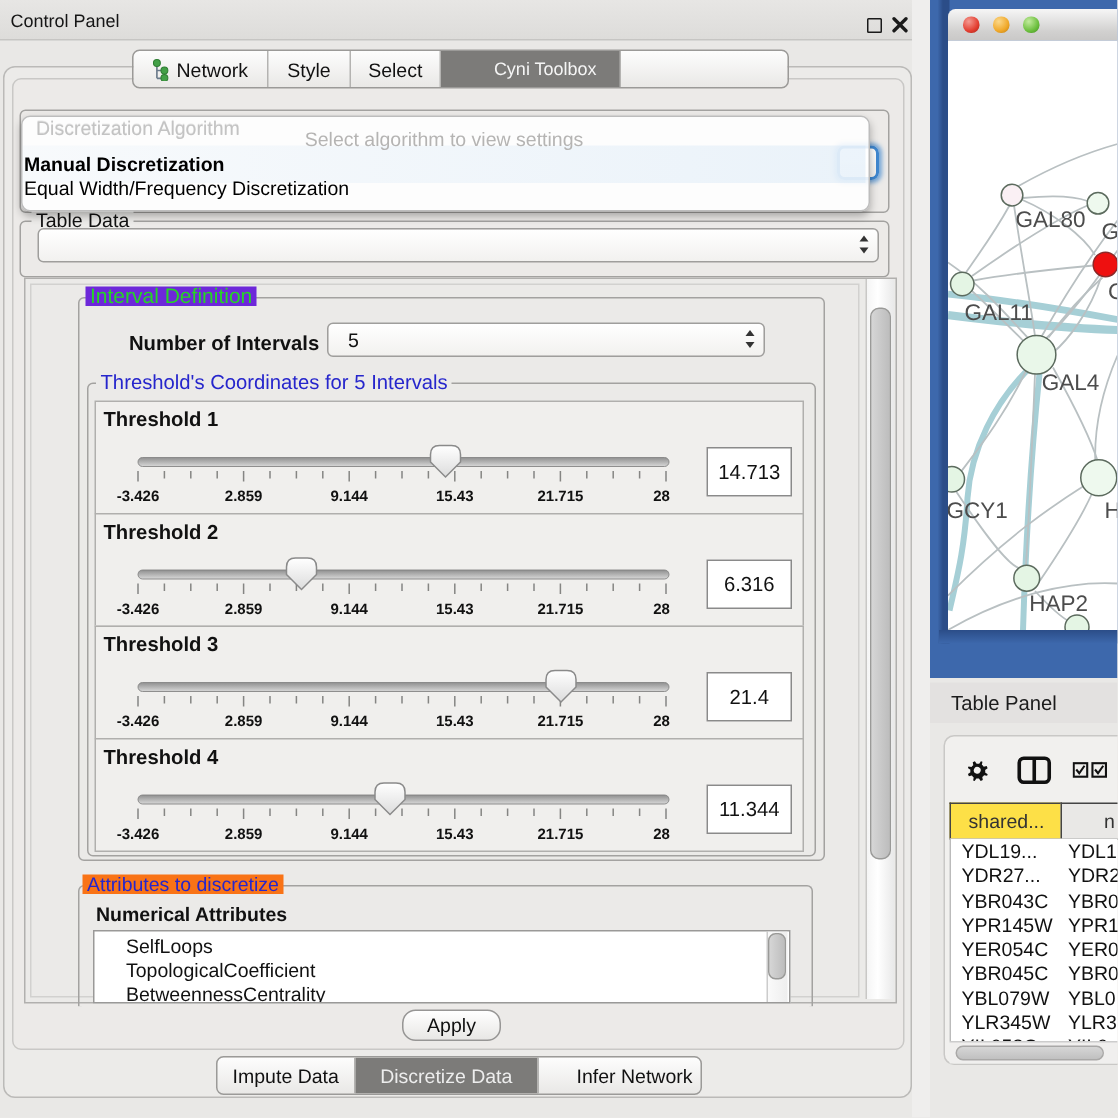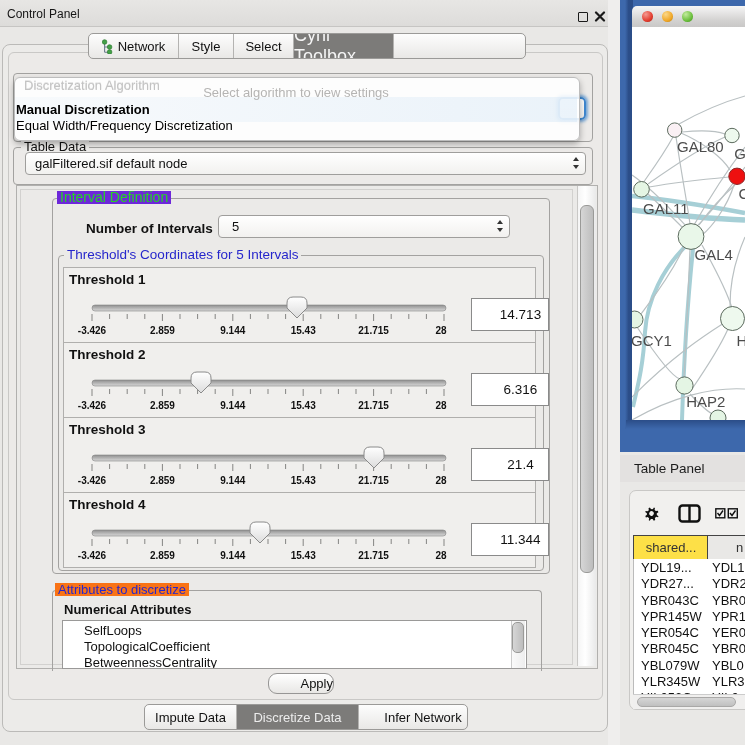--- a/index.html
+++ b/index.html
@@ -5,21 +5,21 @@
 html,body{margin:0;padding:0;}
 body{width:745px;height:745px;background:#e9e8e6;font-family:"Liberation Sans",sans-serif;position:relative;overflow:hidden;}
 .abs{position:absolute;}
 .grpbox{position:absolute;border:1px solid #a3a2a0;border-radius:4px;}
 .grptitle{position:absolute;background:#ecebe9;padding:0 3px;line-height:13px;}
 .combo{position:absolute;border:1px solid #9f9e9c;border-radius:4px;background:linear-gradient(#ffffff,#f2f1ef);}
 .caret-up{position:absolute;width:0;height:0;border-left:3.5px solid transparent;border-right:3.5px solid transparent;border-bottom:4.5px solid #333;}
 .caret-dn{position:absolute;width:0;height:0;border-left:3.5px solid transparent;border-right:3.5px solid transparent;border-top:4.5px solid #333;}
 .tpanel{position:absolute;left:63px;width:471px;height:74px;border:1px solid #b0afad;background:#f0efed;}
 .tlabel{position:absolute;left:5px;top:4px;font-size:13.5px;font-weight:bold;color:#111;}
-.vbox{position:absolute;left:407px;top:30px;width:55px;height:31px;border:1px solid #8a8a8a;background:#fff;font-size:13.5px;color:#111;text-align:center;line-height:31px;padding-left:21px;}
+.vbox{position:absolute;left:407px;top:30px;width:55px;height:31px;border:1px solid #8a8a8a;background:#fff;font-size:13.5px;color:#111;text-align:center;line-height:31px;}
 .ticksvg{position:absolute;left:0;top:22px;width:471px;height:50px;}
 </style>
 </head>
 <body>
 
 <div class="abs" style="left:0;top:0;width:608px;height:26px;background:linear-gradient(#e7e6e4,#dddcda);border-bottom:1px solid #c6c5c3;"></div>
 <div class="abs" style="left:7px;top:7px;font-size:12px;color:#151515;">Control Panel</div>
 
 <div class="abs" style="left:578px;top:12px;width:8px;height:8px;border:1.5px solid #1a1a1a;border-radius:1px;"></div>
 
@@ -35,33 +35,32 @@
   <div style="width:89px;height:100%;display:flex;align-items:center;justify-content:center;border-right:1px solid #b4b3b1;font-size:13px;color:#111;">
     <svg width="12" height="15" viewBox="0 0 12 15" style="margin-right:4px;">
         <path d="M2.6,3 V13.2 M2.6,8 H7.4 M2.6,13.2 H7.4" stroke="#6b7b8b" stroke-width="1.1" fill="none"></path>
         <circle cx="2.6" cy="3" r="2.3" fill="#43a047" stroke="#2e7d32" stroke-width="0.7"></circle>
         <circle cx="7.6" cy="8" r="2.3" fill="#43a047" stroke="#2e7d32" stroke-width="0.7"></circle>
         <circle cx="7.6" cy="13" r="2.3" fill="#43a047" stroke="#2e7d32" stroke-width="0.7"></circle>
       </svg>
     Network</div>
   <div style="width:54px;height:100%;display:flex;align-items:center;justify-content:center;border-right:1px solid #b4b3b1;font-size:13px;color:#111;">Style</div>
   <div style="width:59px;height:100%;display:flex;align-items:center;justify-content:center;border-right:1px solid #b4b3b1;font-size:13px;color:#111;">Select</div>
-  <div style="width:99px;height:100%;display:flex;align-items:center;justify-content:center;border-right:1px solid #b4b3b1;font-size:18px;color:#f5f5f5;background:#7c7b79;">Cyni Toolbox</div>
+  <div style="width:99px;height:100%;display:flex;align-items:center;justify-content:center;border-right:1px solid #b4b3b1;font-size:12px;color:#f5f5f5;background:#7c7b79;padding-left:20px;">Cyni Toolbox</div>
 </div>
 
 <div class="grpbox" style="left:13px;top:73px;width:578px;height:67px;"></div>
 <div class="grptitle" style="left:21px;top:78px;font-size:13px;color:#2a2a2a;">Discretization Algorithm</div>
 <div class="abs" style="left:24px;top:78px;font-size:13px;color:#c3c3c3;z-index:52;background:transparent;">Discretization Algorithm</div>
 
 <div class="combo" style="left:558px;top:97px;width:24px;height:19px;border:2px solid #3f87cf;border-radius:5px;box-shadow:0 0 3px 1.5px rgba(90,150,210,0.8);"></div>
 
 <div class="grpbox" style="left:13px;top:147px;width:578px;height:36px;"></div>
 <div class="grptitle" style="left:21px;top:140px;font-size:13px;color:#111;">Table Data</div>
 <div class="combo" style="left:25px;top:152px;width:559px;height:21px;">
-  <div class="abs" style="left:9px;top:3px;font-size:13px;color:#111;">galFiltered.sif default node</div>
   <div class="caret-up" style="left:547px;top:4px;"></div>
   <div class="caret-dn" style="left:547px;top:12px;"></div>
 </div>
 
 <div class="abs" style="left:16px;top:185px;width:580px;height:482px;border:1px solid #b1b0ae;background:#ebeae8;"></div>
 
 <div class="abs" style="left:577px;top:186px;width:18px;height:480px;background:linear-gradient(90deg,#f5f5f5,#ffffff 40%,#e9e9e9);border-left:1px solid #c9c8c6;"></div>
 <div class="abs" style="left:580px;top:205px;width:12px;height:366px;border:1px solid #9a9a98;border-radius:6px;background:linear-gradient(90deg,#d6d6d6,#bdbdbd);"></div>
 
 <div class="abs" style="left:20px;top:189px;width:551px;height:474px;border:1px solid #d2d1cf;"></div>
@@ -252,21 +251,21 @@
 <div class="grpbox" style="left:52px;top:590px;width:488px;height:80px;border-bottom:none;border-radius:4px 4px 0 0;"></div>
 <div class="grptitle" style="left:55px;top:583px;font-size:13px;color:#2626cc;background:#f97316;">Attributes to discretize</div>
 <div class="abs" style="left:64px;top:602px;font-size:13px;font-weight:bold;color:#111;">Numerical Attributes</div>
 
 <div class="abs" style="left:62px;top:620px;width:463px;height:47px;border:1px solid #9a9998;background:#fff;overflow:hidden;">
   <div style="position:absolute;left:21px;top:2px;font-size:13px;color:#111;line-height:16px;">SelfLoops<br>TopologicalCoefficient<br>BetweennessCentrality</div>
   <div style="position:absolute;right:1px;top:0;width:13px;height:47px;background:linear-gradient(90deg,#fafafa,#eee);border-left:1px solid #ccc;"></div>
   <div style="position:absolute;right:2px;top:1px;width:10px;height:29px;border:1px solid #9a9a98;border-radius:5px;background:linear-gradient(90deg,#d6d6d6,#bdbdbd);"></div>
 </div>
 
-<div class="abs" style="left:268px;top:673px;width:64px;height:19px;border:1px solid #979695;border-radius:9px;background:linear-gradient(#ffffff,#e8e7e5);font-size:13px;color:#111;text-align:right;line-height:19px;">Apply</div>
+<div class="abs" style="left:268px;top:673px;width:64px;height:19px;border:1px solid #979695;border-radius:9px;background:linear-gradient(#ffffff,#e8e7e5);font-size:13px;color:#111;text-align:center;line-height:19px;">Apply</div>
 
 <div class="abs" style="left:144px;top:704px;width:322px;height:24px;border:1px solid #9b9a98;border-radius:5px;background:linear-gradient(#fdfdfd,#e9e8e6);overflow:hidden;display:flex;">
   <div style="width:91px;height:100%;display:flex;align-items:center;justify-content:center;border-right:1px solid #b4b3b1;font-size:13px;color:#111;">Impute Data</div>
   <div style="width:121px;height:100%;display:flex;align-items:center;justify-content:center;border-right:1px solid #b4b3b1;font-size:13px;color:#ededed;background:#7c7b79;">Discretize Data</div>
   <div style="flex:1;height:100%;display:flex;align-items:center;justify-content:center;font-size:13px;color:#111;padding-left:20px;">Infer Network</div>
 </div>
 
 <div class="abs" style="left:610px;top:335px;width:4px;height:4px;border-left:1.5px solid #8a8a8a;border-top:1.5px solid #8a8a8a;transform:rotate(45deg);"></div>
 
 <div class="abs" style="left:14px;top:77px;width:564px;height:62px;background:rgba(255,255,255,0.88);border:1px solid #bdbdbd;box-shadow:0 3px 6px rgba(0,0,0,0.3);border-radius:6px;z-index:50;"></div>

